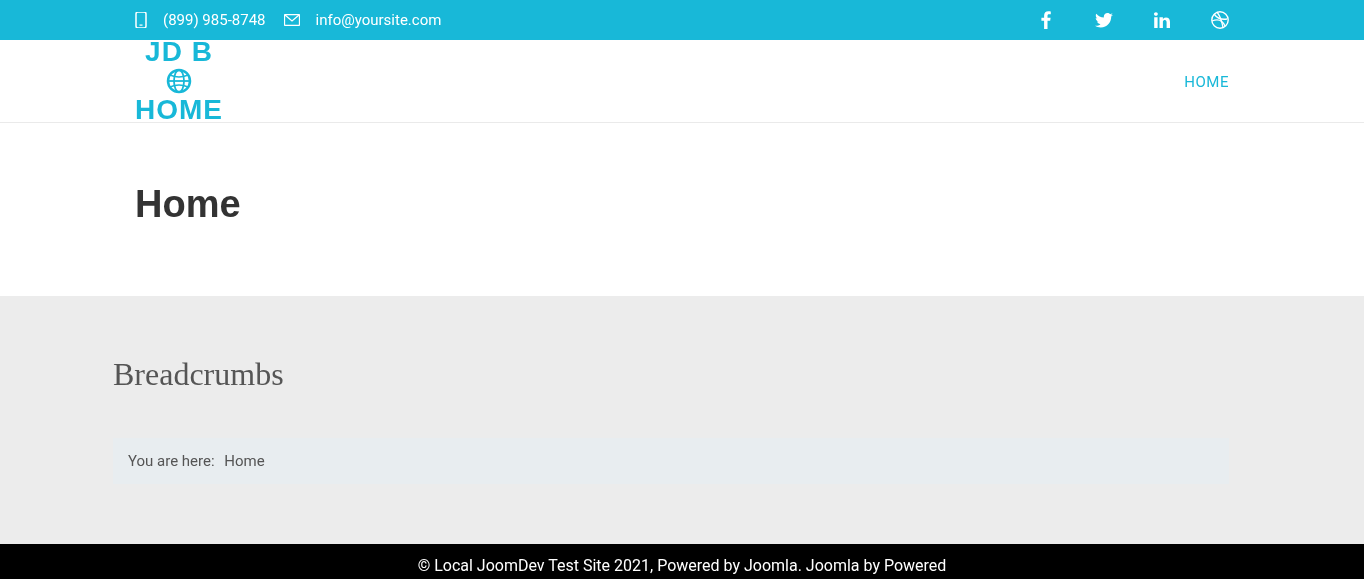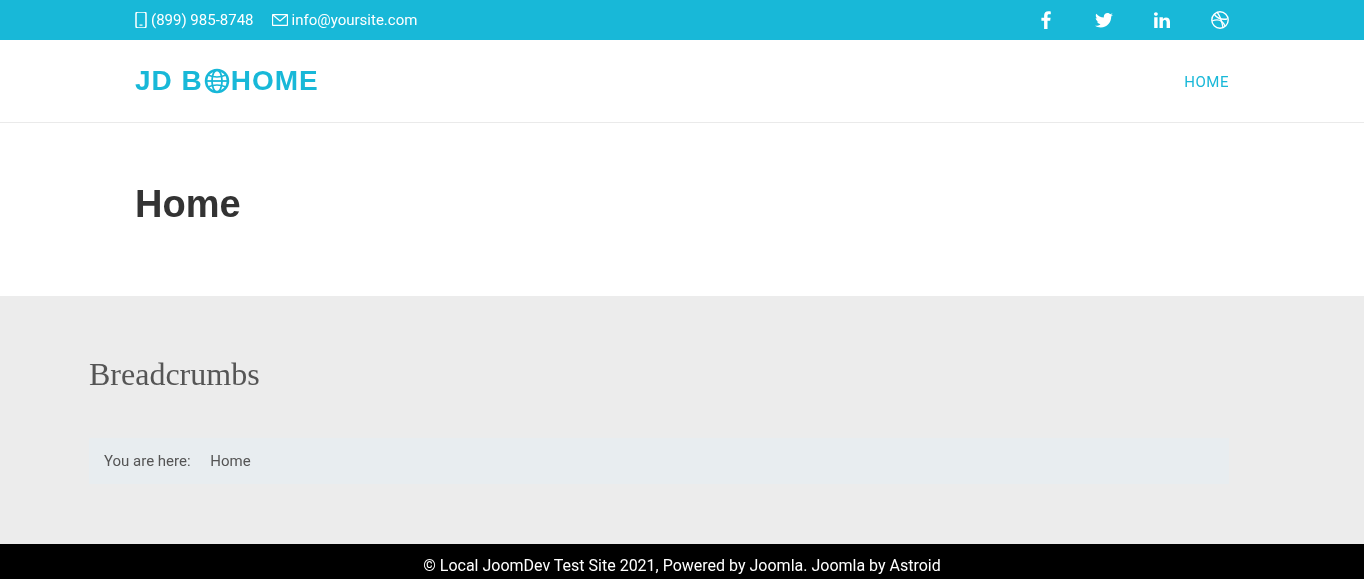--- a/index.html
+++ b/index.html
@@ -22,21 +22,21 @@
       padding: 0 135px;
     }
     .topbar-left {
       display: flex;
       align-items: center;
       gap: 18px;
     }
     .contact-item {
       display: flex;
       align-items: center;
-      gap: 4px;
+      gap: 16px;
       font-size: 15px;
     }
     .topbar-right {
       margin-left: auto;
       display: flex;
       align-items: center;
       gap: 40px;
     }
     .social-icon {
       width: 18px;
@@ -55,20 +55,21 @@
       border-bottom: 1px solid #eaeaea;
     }
     .logo {
       display: flex;
       align-items: center;
       color: #18b8d8;
       font-weight: 700;
       font-size: 28px;
       letter-spacing: 1px;
       font-family: Arial, sans-serif;
+      flex-direction: column;
     }
     .logo-globe {
       display: inline-flex;
       align-items: center;
       margin: 0 1px;
     }
     .nav {
       margin-left: auto;
     }
     .nav-link {
@@ -82,37 +83,37 @@
       background: #fff;
     }
     .page-title {
       font-size: 38px;
       font-weight: 800;
       color: #333;
       font-family: Arial, sans-serif;
     }
     .breadcrumb-section {
       background: #ececec;
-      padding: 60px 135px 60px 89px;
+      padding: 60px 135px 60px 113px;
     }
     .breadcrumb-title {
       font-size: 32px;
       font-weight: 400;
       color: #555;
       margin-bottom: 45px;
       font-family: Georgia, "Times New Roman", serif;
     }
     .breadcrumb-bar {
       background: #e8edf0;
       padding: 14px 15px;
       font-size: 15px;
       color: #555;
     }
     .breadcrumb-label {
-      margin-right: 16px;
+      margin-right: 6px;
     }
     .footer {
       background: #000;
       color: #fff;
       text-align: center;
       padding: 12px 0;
       font-size: 16px;
     }
     .footer a {
       color: #fff;
@@ -196,14 +197,14 @@
 
 <div class="breadcrumb-section">
   <h2 class="breadcrumb-title">Breadcrumbs</h2>
   <div class="breadcrumb-bar">
     <span class="breadcrumb-label">You are here:</span>
     <span>Home</span>
   </div>
 </div>
 
 <div class="footer">
-  <span>© Local JoomDev Test Site 2021, Powered by </span><a>Joomla</a><span>. Joomla by </span><a>Astroid</a>
+  <span>© Local JoomDev Test Site 2021, Powered by </span><a>Joomla</a><span>. Joomla by </span><a>Powered</a>
 </div>
 
 </body></html>

